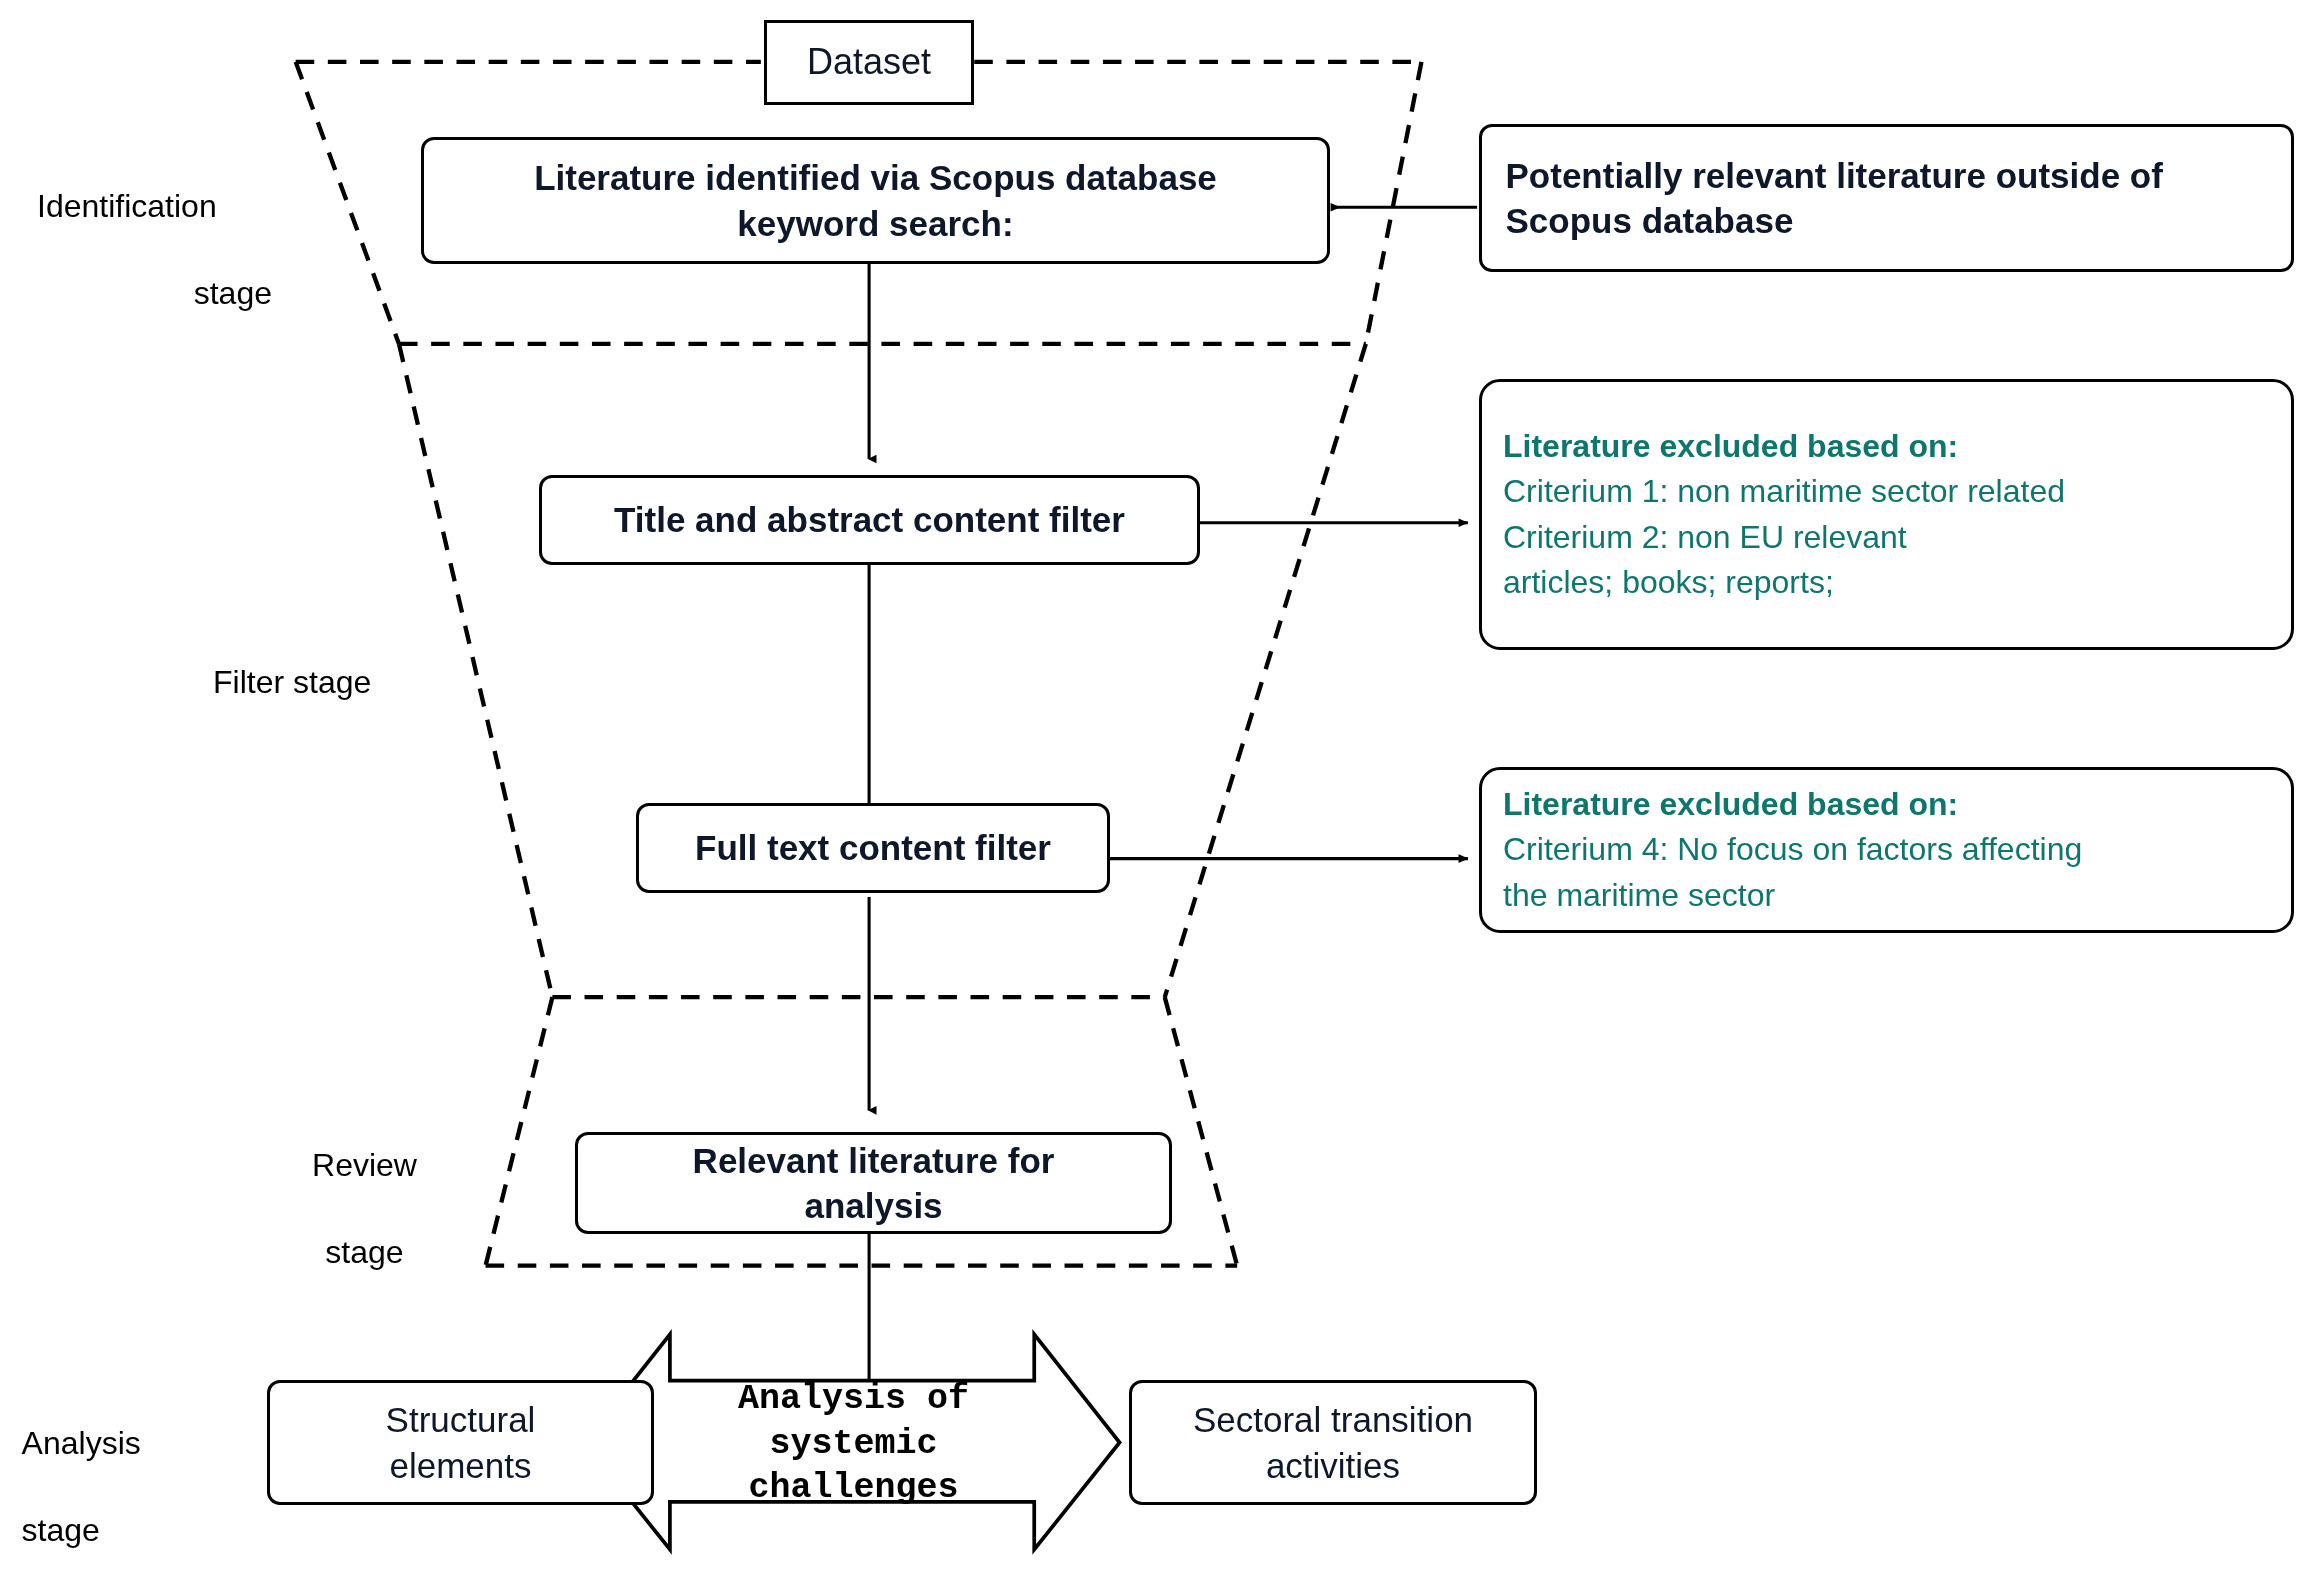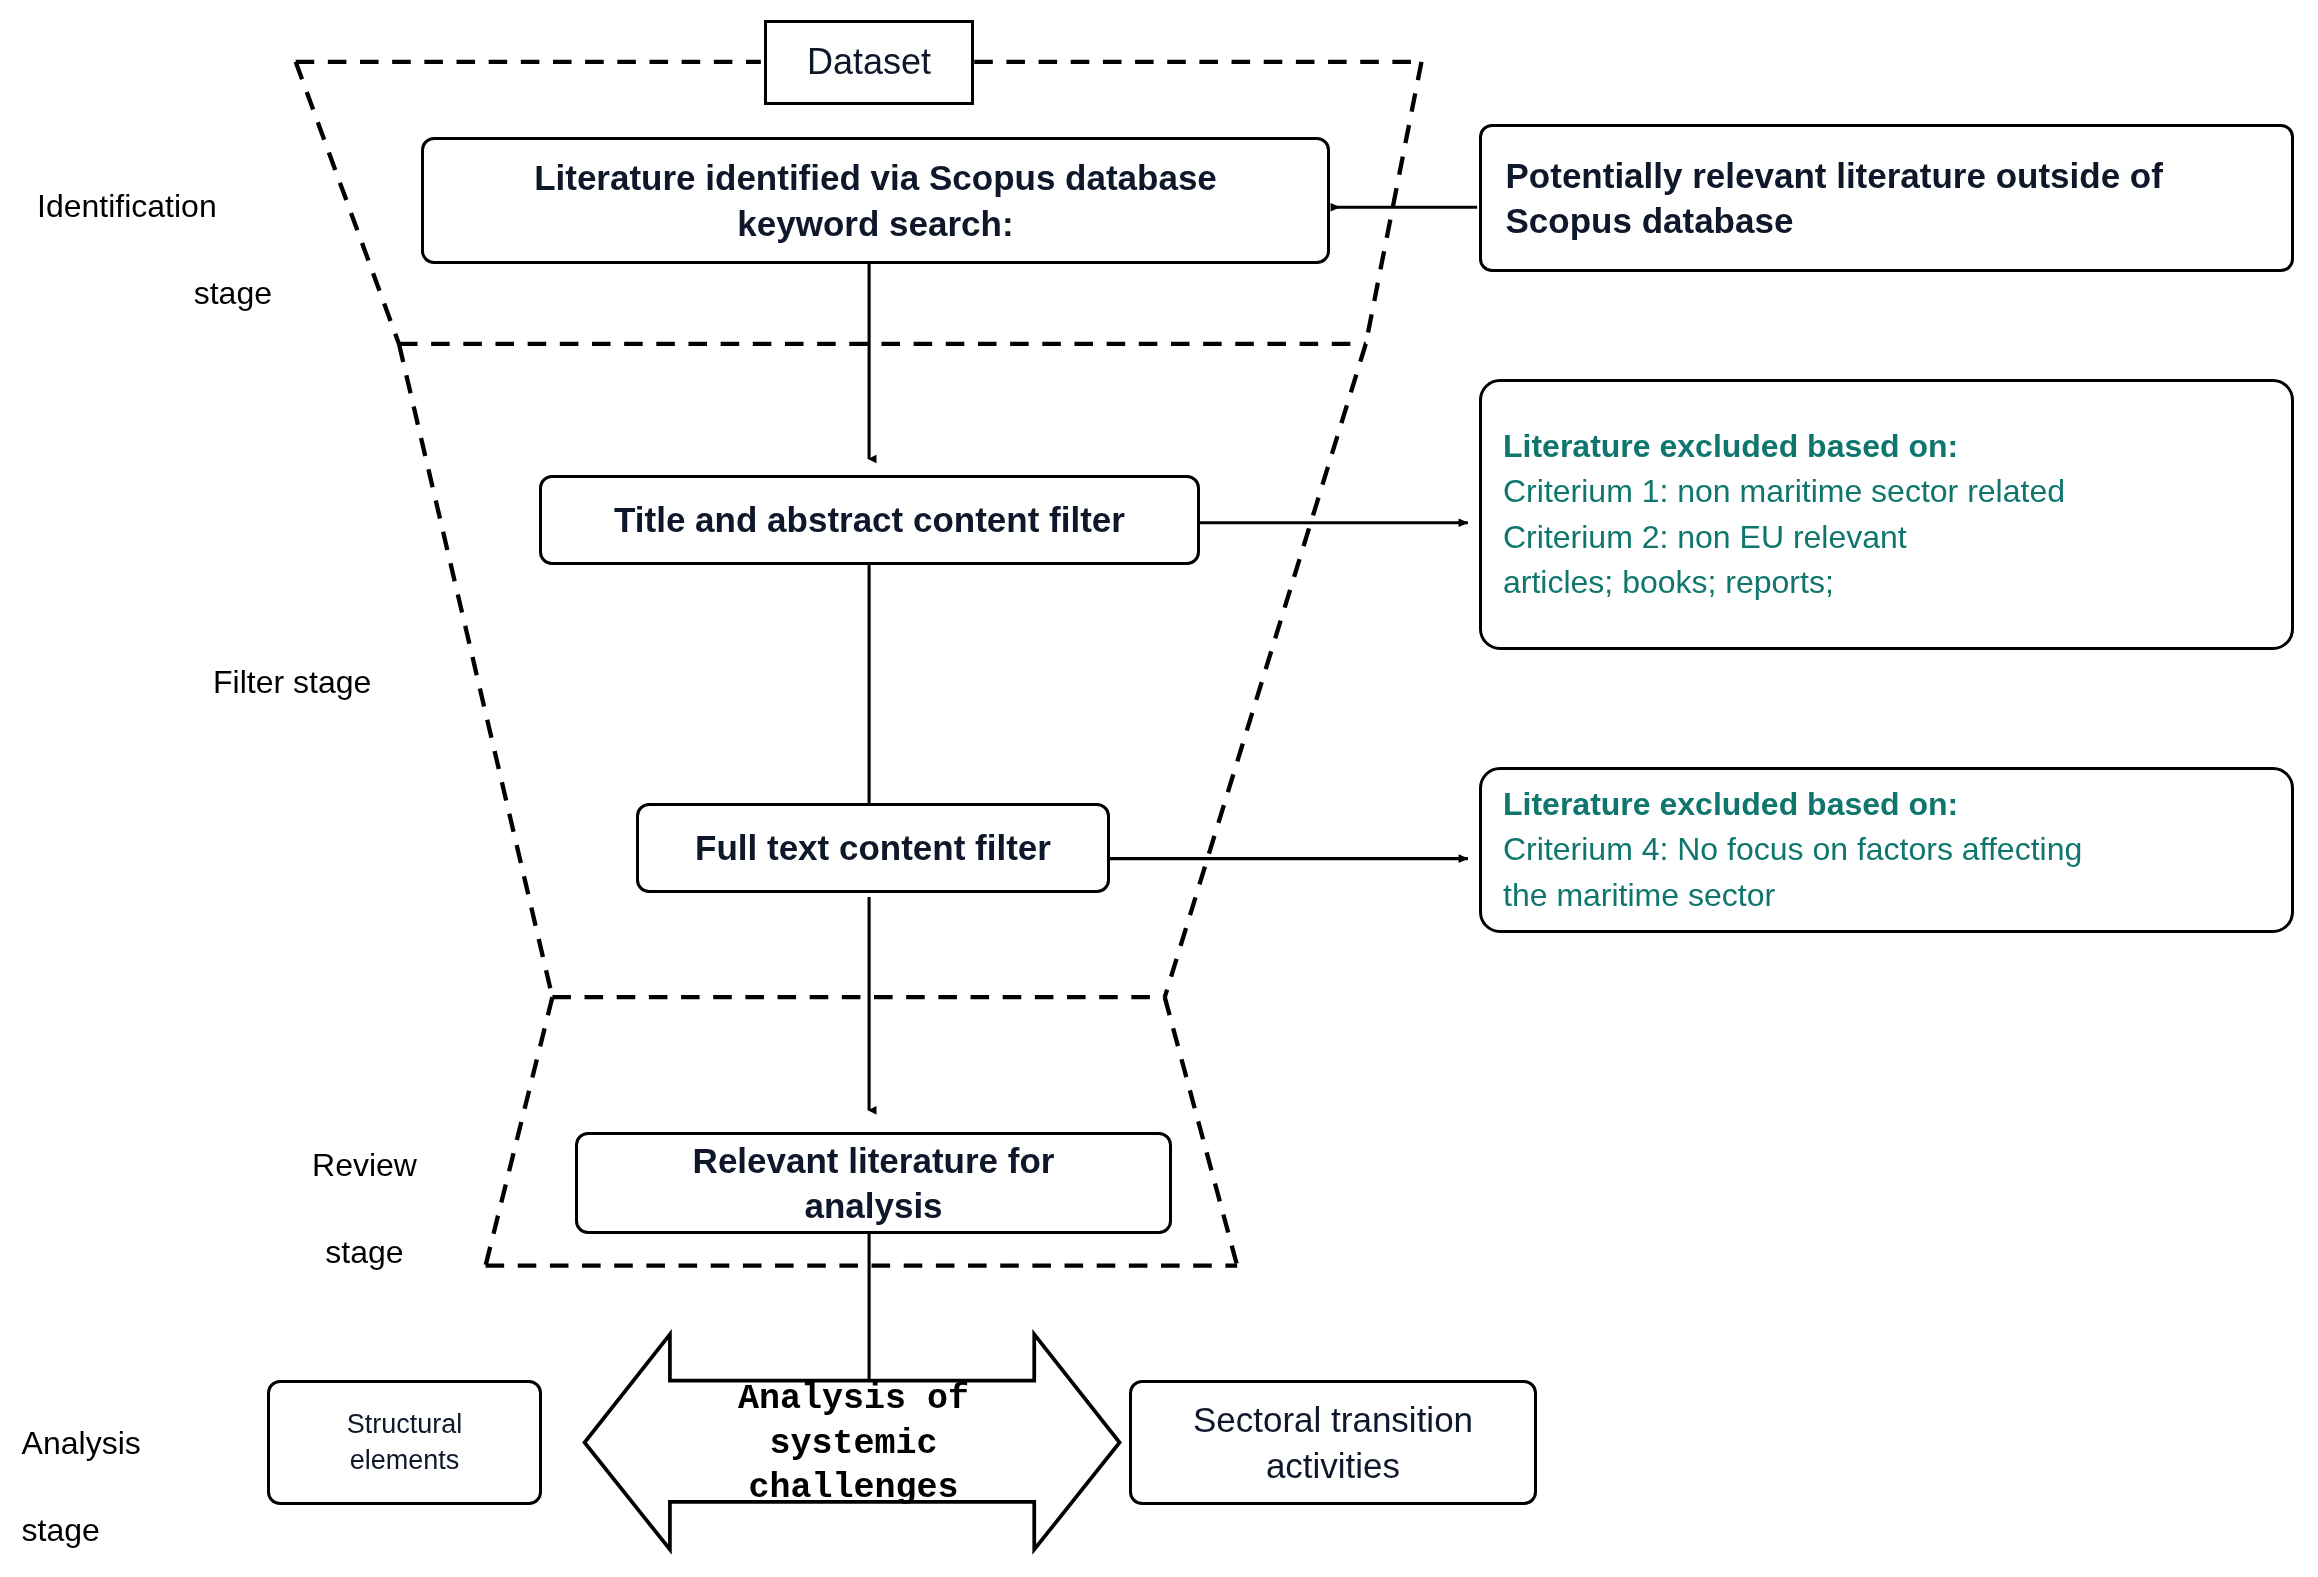--- a/index.html
+++ b/index.html
@@ -197,21 +197,21 @@
     <span class="bold">Full text content filter</span>
   </div>
 
   <div class="node node-rounded" style="left:575px; top:1113px; width:597px; height:102px; font-size:35px;margin-top:19px;">
     <div class="bold">
       <div>Relevant literature for</div>
       <div>analysis</div>
     </div>
   </div>
 
-  <div class="node node-rounded" style="left:267px; top:1380px; width:275px; height:125px; font-size:27px;">
+  <div class="node node-rounded" style="left:267px; top:1380px; width:387px; height:125px; font-size:35px;">
     <div>
       <div>Structural</div>
       <div>elements</div>
     </div>
   </div>
 
   <div class="arrow-label" style="left:671px; top:1385px; width:365px; height:118px; font-size:35px;">
     <div>
       <div>Analysis of systemic</div>
       <div>challenges</div>

